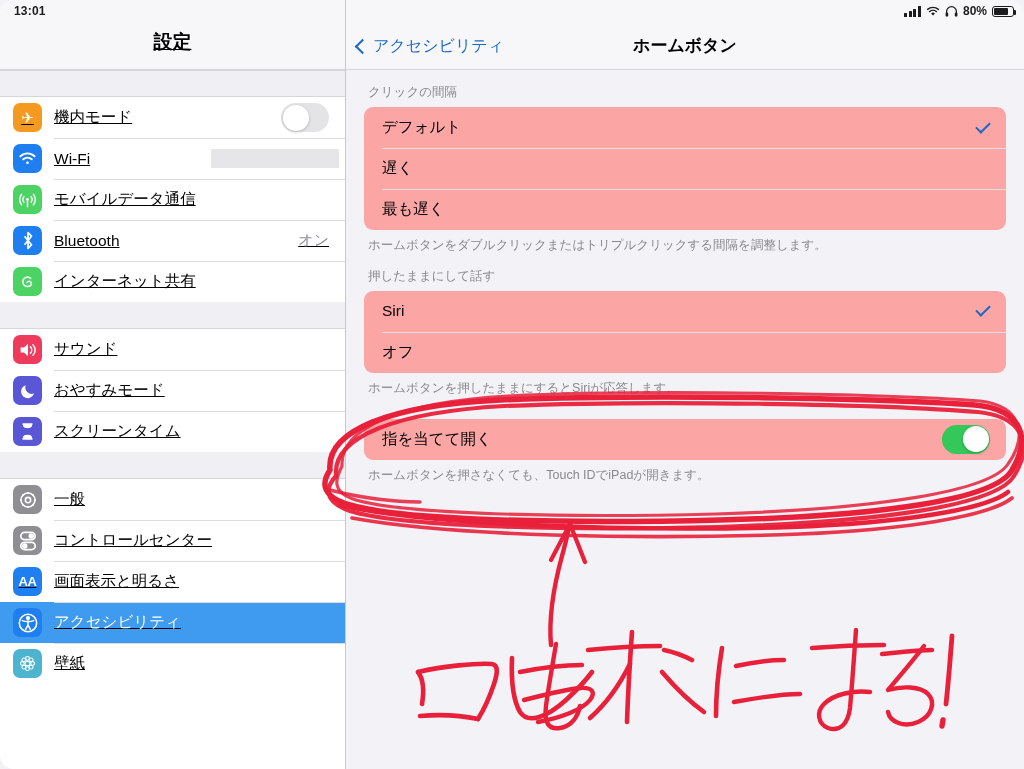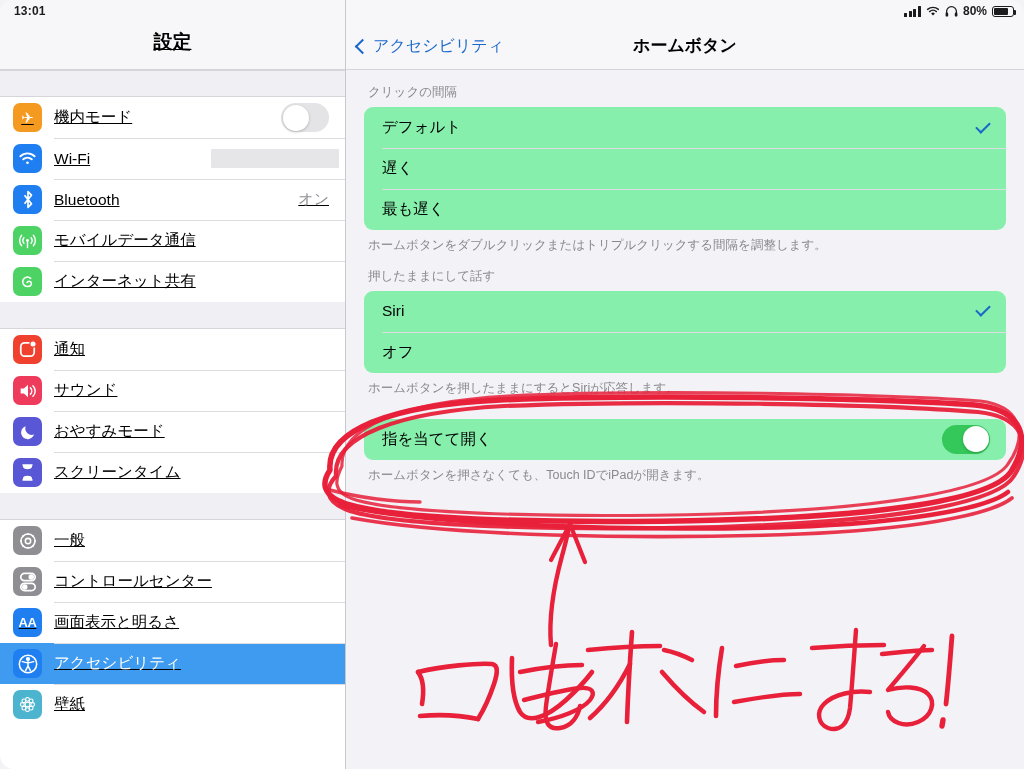--- a/index.html
+++ b/index.html
@@ -100,21 +100,21 @@
     display:flex; align-items:center; margin-left:11px; color:#1a68c9;
     font-size:16px; cursor:pointer;
   }
   .chev{ width:11px; height:11px; border-left:2.6px solid #1a68c9; border-bottom:2.6px solid #1a68c9;
     transform:rotate(45deg); margin-right:5px; }
   .nav-title{
     position:absolute; left:0; right:0; bottom:12px; text-align:center;
     font-size:17px; font-weight:bold; color:#000; pointer-events:none;font-family:Liberation Mono, monospace;
   }
   .section-header{ font-size:12.5px; color:#8a8a8e; padding:14px 0 6px 22px; }
-  .card{ background:#86efac; border-radius:9px; margin:0 18px; overflow:hidden; }
+  .card{ background:#fca5a5; border-radius:9px; margin:0 18px; overflow:hidden; }
   .crow{
     height:41px; display:flex; align-items:center; padding:0 16px 0 18px; position:relative;
   }
   .crow + .crow::before{
     content:""; position:absolute; left:18px; right:0; top:0; height:1px; background:#dedee1;
   }
   .crow .clabel{ font-size:15.5px; color:#000; }
   .check{ margin-left:auto; width:14px; height:8px;
     border-left:2.4px solid #1a68c9; border-bottom:2.4px solid #1a68c9;
     transform:rotate(-45deg); margin-bottom:4px; }
@@ -172,59 +172,50 @@
             <svg width="19" height="15" viewBox="0 0 24 18" fill="none" stroke="#fff" stroke-width="2.4" stroke-linecap="round">
               <path d="M3 6.2a13 13 0 0 1 18 0"></path>
               <path d="M6.6 10a8.2 8.2 0 0 1 10.8 0"></path>
               <circle cx="12" cy="14.4" r="1.7" fill="#fff" stroke="none"></circle>
             </svg>
           </div>
           <div class="slabel">Wi-Fi</div>
           <div class="redacted"></div>
         </div>
         <div class="srow">
-          <div class="sicon ic-bt">
-            <svg width="14" height="19" viewBox="0 0 14 22" fill="none" stroke="#fff" stroke-width="2" stroke-linejoin="round">
-              <path d="M3 6l8 10-4 4V2l4 4-8 10"></path>
-            </svg>
-          </div>
-          <div class="slabel">Bluetooth</div>
-          <div class="svalue">オン</div>
-        </div>
-        <div class="srow">
           <div class="sicon ic-cell">
             <svg width="19" height="19" viewBox="0 0 24 24" fill="none" stroke="#fff" stroke-width="1.8" stroke-linecap="round">
               <path d="M7.5 8.5a5.5 5.5 0 0 0 0 7"></path>
               <path d="M16.5 8.5a5.5 5.5 0 0 1 0 7"></path>
               <path d="M4.6 5.4a10 10 0 0 0 0 13.2"></path>
               <path d="M19.4 5.4a10 10 0 0 1 0 13.2"></path>
               <circle cx="12" cy="12" r="1.8" fill="#fff" stroke="none"></circle>
               <path d="M12 14v7" stroke-width="1.8"></path>
             </svg>
           </div>
           <div class="slabel">モバイルデータ通信</div>
         </div>
         <div class="srow">
+          <div class="sicon ic-bt">
+            <svg width="14" height="19" viewBox="0 0 14 22" fill="none" stroke="#fff" stroke-width="2" stroke-linejoin="round">
+              <path d="M3 6l8 10-4 4V2l4 4-8 10"></path>
+            </svg>
+          </div>
+          <div class="slabel">Bluetooth</div>
+          <div class="svalue">オン</div>
+        </div>
+        <div class="srow">
           <div class="sicon ic-hotspot">
             <svg width="19" height="19" viewBox="0 0 24 24" fill="none" stroke="#fff" stroke-width="2" stroke-linecap="round">
               <path d="M16 8a6 6 0 1 0-4 10.4c4 0 5.6-3 4.6-5.2-.9-2-4-2-5 0"></path>
             </svg>
           </div>
           <div class="slabel">インターネット共有</div>
         </div>
         <div class="grp-gap"></div>
-        <div class="srow">
-          <div class="sicon ic-notif">
-            <svg width="19" height="19" viewBox="0 0 24 24" fill="none" stroke="#fff" stroke-width="2.2">
-              <rect x="3.5" y="3.5" width="17" height="17" rx="5"></rect>
-              <circle cx="19" cy="5" r="4" fill="#fff" stroke="#f0412f" stroke-width="1.6"></circle>
-            </svg>
-          </div>
-          <div class="slabel">通知</div>
-        </div>
         <div class="srow">
           <div class="sicon ic-sound">
             <svg width="20" height="18" viewBox="0 0 24 22" fill="#fff">
               <path d="M3 8h4l5-4.5v15L7 14H3z"></path>
               <path d="M15 7.2a5.4 5.4 0 0 1 0 7.6" fill="none" stroke="#fff" stroke-width="1.8" stroke-linecap="round"></path>
               <path d="M18 4.5a9 9 0 0 1 0 13" fill="none" stroke="#fff" stroke-width="1.8" stroke-linecap="round"></path>
             </svg>
           </div>
           <div class="slabel">サウンド</div>
         </div>

